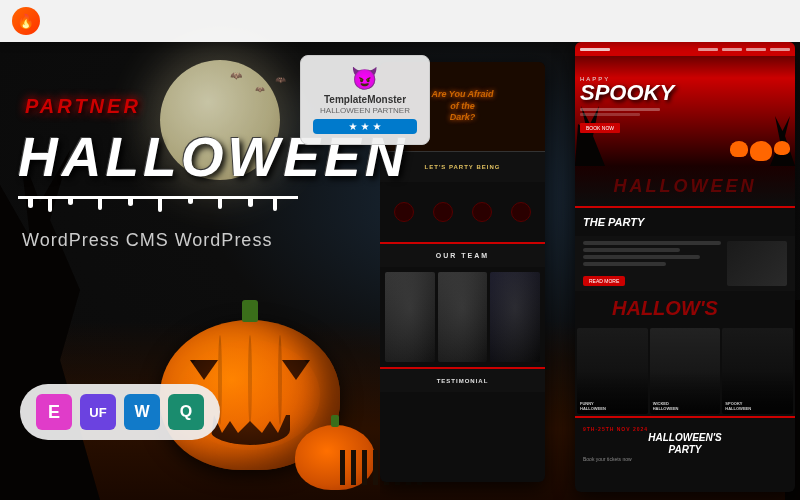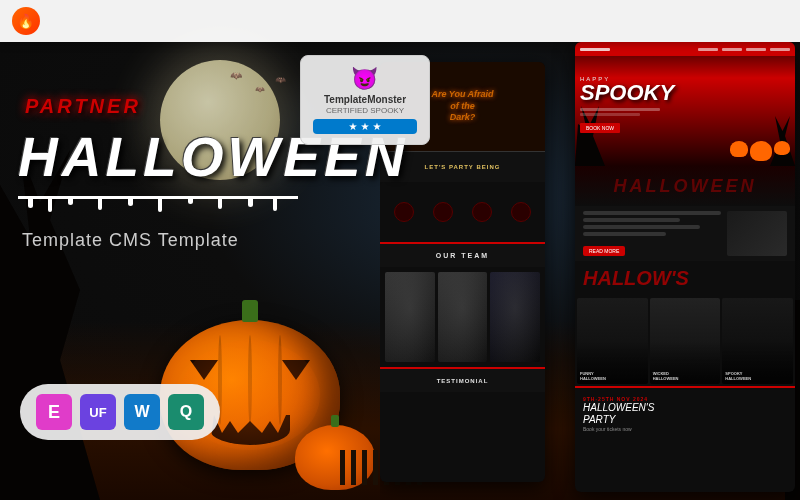--- a/index.html
+++ b/index.html
@@ -474,20 +474,21 @@
       height: 35px;
       display: flex;
       align-items: center;
       padding: 0 8px;
     }
     .prev-r-hallows span {
       color: rgba(180,0,0,0.8);
       font-size: 20px;
       font-weight: 900;
       font-style: italic;
+      margin-left: 29px;
     }
     .prev-r-event-imgs {
       background: #0d0d0d;
       height: 90px;
       display: grid;
       grid-template-columns: 1fr 1fr 1fr;
       gap: 2px;
       padding: 2px;
     }
     .prev-event-img {
@@ -522,23 +523,24 @@
     }
     .prev-r-party2-date {
       color: #cc0000;
       font-size: 5px;
       font-weight: 700;
       letter-spacing: 1px;
     }
     .prev-r-party2-title {
       color: #fff;
       font-size: 10px;
-      font-weight: 400;
+      font-weight: 700;
       font-style: italic;
       line-height: 1.2;
+      text-align: center;
     }
     .prev-r-party2-sub {
       color: #888;
       font-size: 5px;
     }
 
     
     .bg-bat {
       position: absolute;
       z-index: 3;
@@ -600,21 +602,21 @@
   <div class="header-logo">
     <div class="logo-icon">
       <span>🔥</span>
     </div>
   </div>
 </div>
 
 <div class="tm-badge">
   <div class="tm-badge-icon">😈</div>
   <div class="tm-badge-name">TemplateMonster</div>
-  <div class="tm-badge-cp">CERTIFIED SPOOKY</div>
+  <div class="tm-badge-cp">HALLOWEEN PARTNER</div>
   <div class="tm-stars">
     <span class="tm-star">★</span>
     <span class="tm-star">★</span>
     <span class="tm-star">★</span>
   </div>
 </div>
 
 <div style="position:absolute;top:95px;left:25px;font-size:20px;font-weight:900;color:#cc0000;text-shadow:2px 2px 4px #000,0 0 10px #ff0000;letter-spacing:3px;font-style:italic;z-index:10;">PARTNER</div>
 
 <div style="position:absolute;top:130px;left:18px;font-size:55px;font-weight:900;color:#fff;text-shadow:3px 3px 6px #000,-1px -1px 0 #444;letter-spacing:4px;font-style:italic;z-index:10;line-height:1;">HALLOWEEN</div>
@@ -626,21 +628,21 @@
   <div style="position:absolute;top:0;left:50px;width:5px;height:9px;background:#fff;border-radius:0 0 3px 3px;"></div>
   <div style="position:absolute;top:0;left:80px;width:4px;height:14px;background:#fff;border-radius:0 0 3px 3px;"></div>
   <div style="position:absolute;top:0;left:110px;width:5px;height:10px;background:#fff;border-radius:0 0 3px 3px;"></div>
   <div style="position:absolute;top:0;left:140px;width:4px;height:16px;background:#fff;border-radius:0 0 3px 3px;"></div>
   <div style="position:absolute;top:0;left:170px;width:5px;height:8px;background:#fff;border-radius:0 0 3px 3px;"></div>
   <div style="position:absolute;top:0;left:200px;width:4px;height:13px;background:#fff;border-radius:0 0 3px 3px;"></div>
   <div style="position:absolute;top:0;left:230px;width:5px;height:11px;background:#fff;border-radius:0 0 3px 3px;"></div>
   <div style="position:absolute;top:0;left:255px;width:4px;height:15px;background:#fff;border-radius:0 0 3px 3px;"></div>
 </div>
 
-<div style="position:absolute;top:230px;left:22px;font-size:18px;color:#ccc;font-weight:400;z-index:10;letter-spacing:1px;">Template CMS Template</div>
+<div style="position:absolute;top:230px;left:22px;font-size:18px;color:#ccc;font-weight:400;z-index:10;letter-spacing:1px;">WordPress CMS WordPress</div>
 
 <div class="plugin-icons">
   <div class="plugin-icon icon-elementor" style="background:#e03cc9;">
     <span style="font-size:18px;font-weight:900;">E</span>
   </div>
   <div class="plugin-icon" style="background:#6b42e0;">
     <span style="font-size:13px;font-weight:900;">UF</span>
   </div>
   <div class="plugin-icon" style="background:#117ac9;">
     <span style="font-size:16px;font-weight:900;">W</span>
@@ -717,20 +719,23 @@
         <div class="prev-pumpkin"></div>
         <div class="prev-pumpkin" style="width:22px;height:20px;"></div>
         <div class="prev-pumpkin" style="width:16px;height:14px;"></div>
       </div>
     </div>
 
     <div class="prev-r-halloween">
       <span>HALLOWEEN</span>
     </div>
 
+    <div class="prev-r-the-party">
+      <span>THE PARTY</span>
+    </div>
     <div class="prev-r-party-content">
       <div class="prev-r-party-text">
         <div class="prev-r-party-line"></div>
         <div class="prev-r-party-line" style="width:70%;"></div>
         <div class="prev-r-party-line" style="width:85%;"></div>
         <div class="prev-r-party-line" style="width:60%;"></div>
         <div class="prev-r-btn">READ MORE</div>
       </div>
       <div style="width:60px;background:linear-gradient(135deg,#1a1a1a,#2a2a2a);border-radius:2px;"></div>
     </div>

